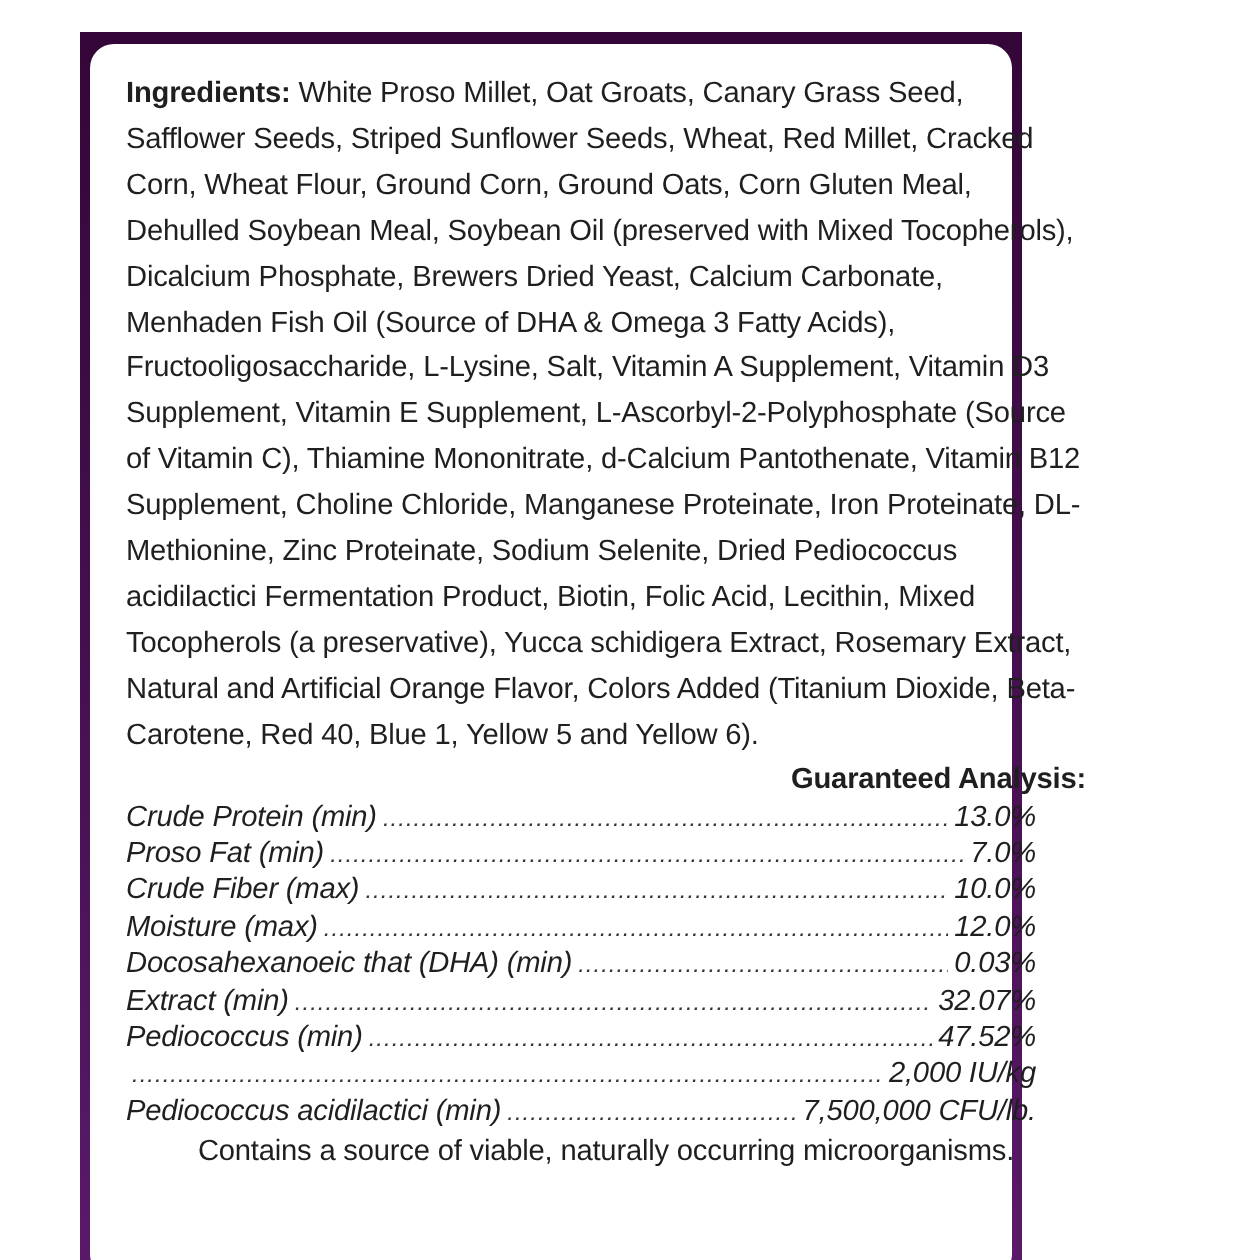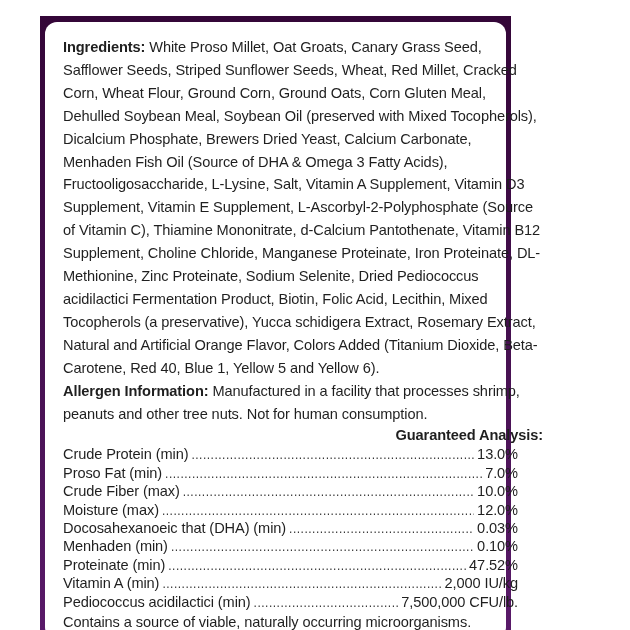--- a/index.html
+++ b/index.html
@@ -19,37 +19,36 @@
   .content {
     position: absolute; left: 18px; top: 14px; width: 480px;
     color: #1f1f1f; font-size: 14.6px; line-height: 22.9px; letter-spacing: -0.1px;
   }
   .content p { margin: 0; }
   .label { font-weight: bold; }
   .ingredients { }
   .allergen { margin-top: 21px; }
   .analysis-title { margin-top: 20px; font-weight: bold; line-height: 20px; text-align: right; }
   .rows { }
-  .row { display: flex; align-items: baseline; white-space: nowrap; height: 18.4px; line-height: 18.4px; width: 455px; }
+  .row { display: flex; align-items: baseline; white-space: nowrap; height: 18.4px; line-height: 18.4px; width: 455px; font-style: italic; }
   .row .name { flex: 0 0 auto; }
   .row .dots { flex: 1 1 auto; overflow: hidden; margin: 0 3px; color: #333; letter-spacing: 0.5px; font-size: 12px; }
   .row .dots::before { content: "........................................................................................................................................................"; }
   .row .value { flex: 0 0 auto; text-align: right; }
-  .note { margin-top: 13px; }
+  .note { margin-top: 13px; text-align: center; }
 </style>
 </head>
 <body>
 
 <div class="frame">
   <div class="panel">
     <div class="content">
 
       <p class="ingredients"><span class="label">Ingredients:</span><span> White Proso Millet, Oat Groats, Canary Grass Seed, Safflower Seeds, Striped Sunflower Seeds, Wheat, Red Millet, Cracked Corn, Wheat Flour, Ground Corn, Ground Oats, Corn Gluten Meal, Dehulled Soybean Meal, Soybean Oil (preserved with Mixed Tocopherols), Dicalcium Phosphate, Brewers Dried Yeast, Calcium Carbonate, Menhaden Fish Oil (Source of DHA &amp; Omega 3 Fatty Acids), Fructooligosaccharide, L-Lysine, Salt, Vitamin A Supplement, Vitamin D3 Supplement, Vitamin E Supplement, L-Ascorbyl-2-Polyphosphate (Source of Vitamin C), Thiamine Mononitrate, d-Calcium Pantothenate, Vitamin B12 Supplement, Choline Chloride, Manganese Proteinate, Iron Proteinate, DL-Methionine, Zinc Proteinate, Sodium Selenite, Dried Pediococcus acidilactici Fermentation Product, Biotin, Folic Acid, Lecithin, Mixed Tocopherols (a preservative), Yucca schidigera Extract, Rosemary Extract, Natural and Artificial Orange Flavor, Colors Added (Titanium Dioxide, Beta-Carotene, Red 40, Blue 1, Yellow 5 and Yellow 6).</span></p>
 
-      <p class="allergen"><span class="label">Allergen Information:</span><span> Manufactured in a facility that processes shrimp, peanuts and other tree nuts. Not for human consumption.</span></p>
 
       <p class="analysis-title">Guaranteed Analysis:</p>
 
       <div class="rows">
         <div class="row">
             <span class="name">Crude Protein (min)</span>
             <span class="dots"></span>
             <span class="value">13.0%</span>
           </div>
         <div class="row">
@@ -66,31 +65,30 @@
             <span class="name">Moisture (max)</span>
             <span class="dots"></span>
             <span class="value">12.0%</span>
           </div>
         <div class="row">
             <span class="name">Docosahexanoeic that (DHA) (min)</span>
             <span class="dots"></span>
             <span class="value">0.03%</span>
           </div>
         <div class="row">
-            <span class="name">Menhaden (min)</span>
+            <span class="name">Extract (min)</span>
             <span class="dots"></span>
-            <span class="value">0.10%</span>
+            <span class="value">32.07%</span>
           </div>
         <div class="row">
-            <span class="name">Proteinate (min)</span>
+            <span class="name">Pediococcus (min)</span>
             <span class="dots"></span>
             <span class="value">47.52%</span>
           </div>
         <div class="row">
-            <span class="name">Vitamin A (min)</span>
             <span class="dots"></span>
             <span class="value">2,000 IU/kg</span>
           </div>
         <div class="row">
             <span class="name">Pediococcus acidilactici (min)</span>
             <span class="dots"></span>
             <span class="value">7,500,000 CFU/lb.</span>
           </div>
       </div>
 

